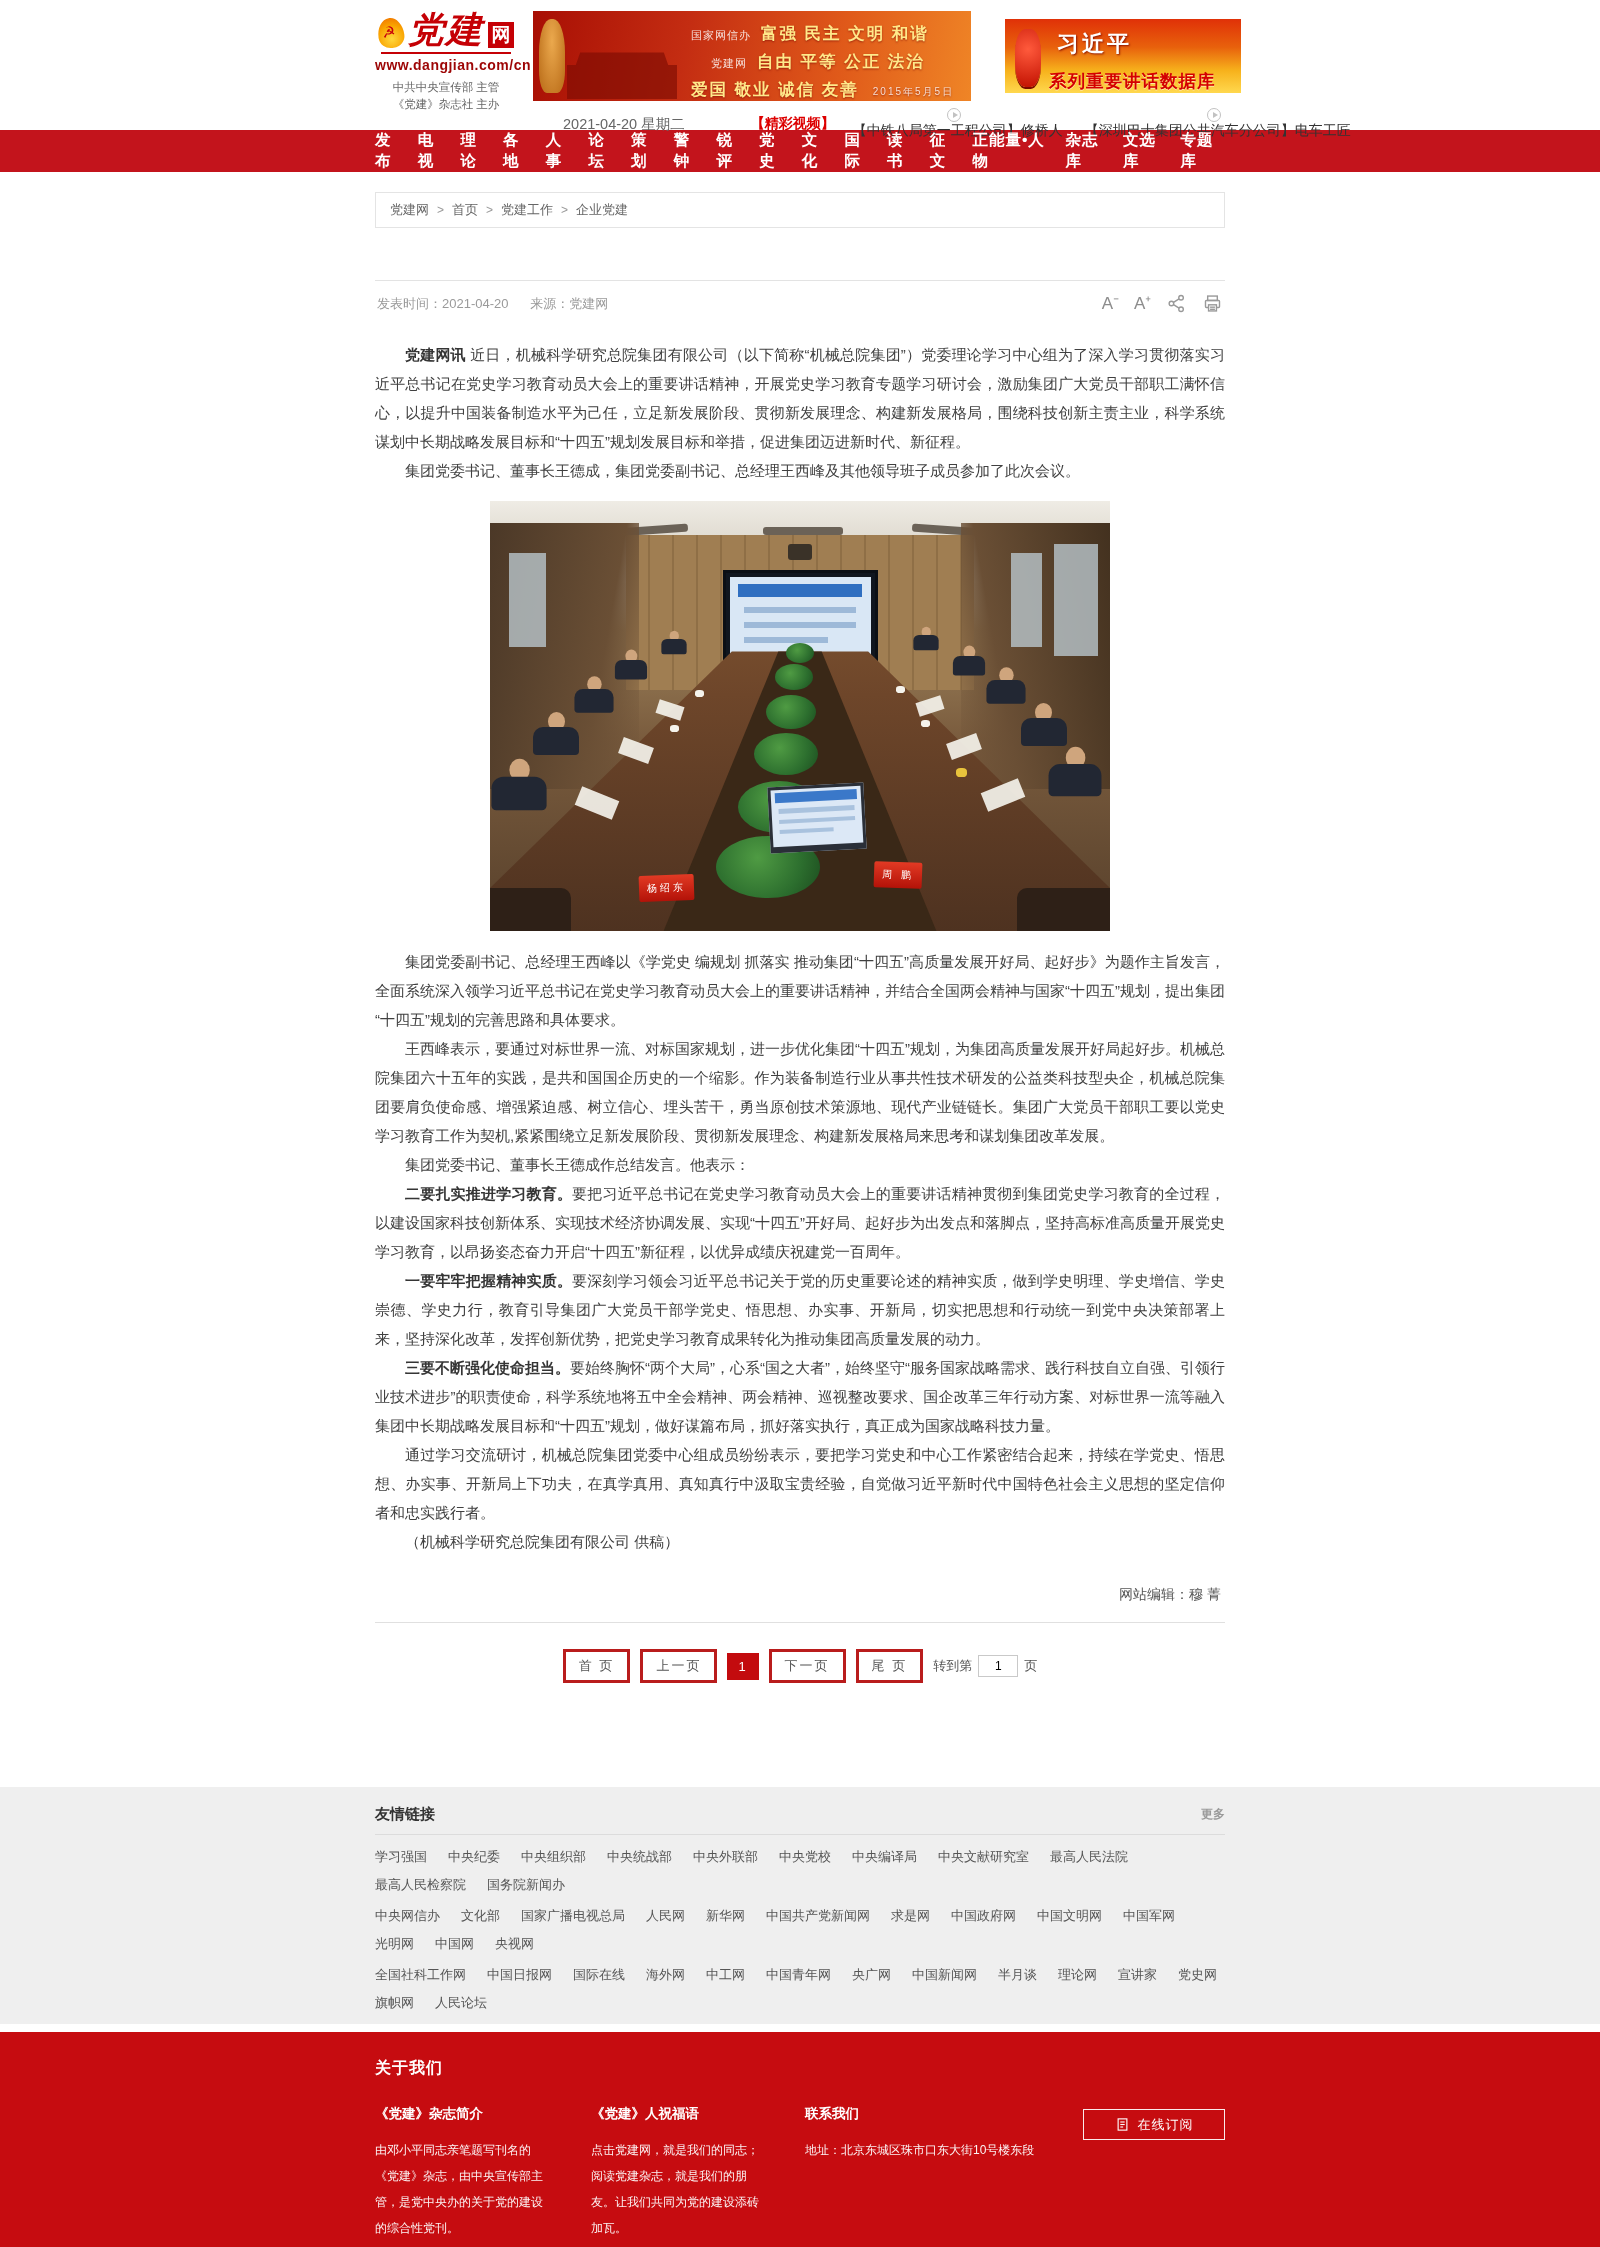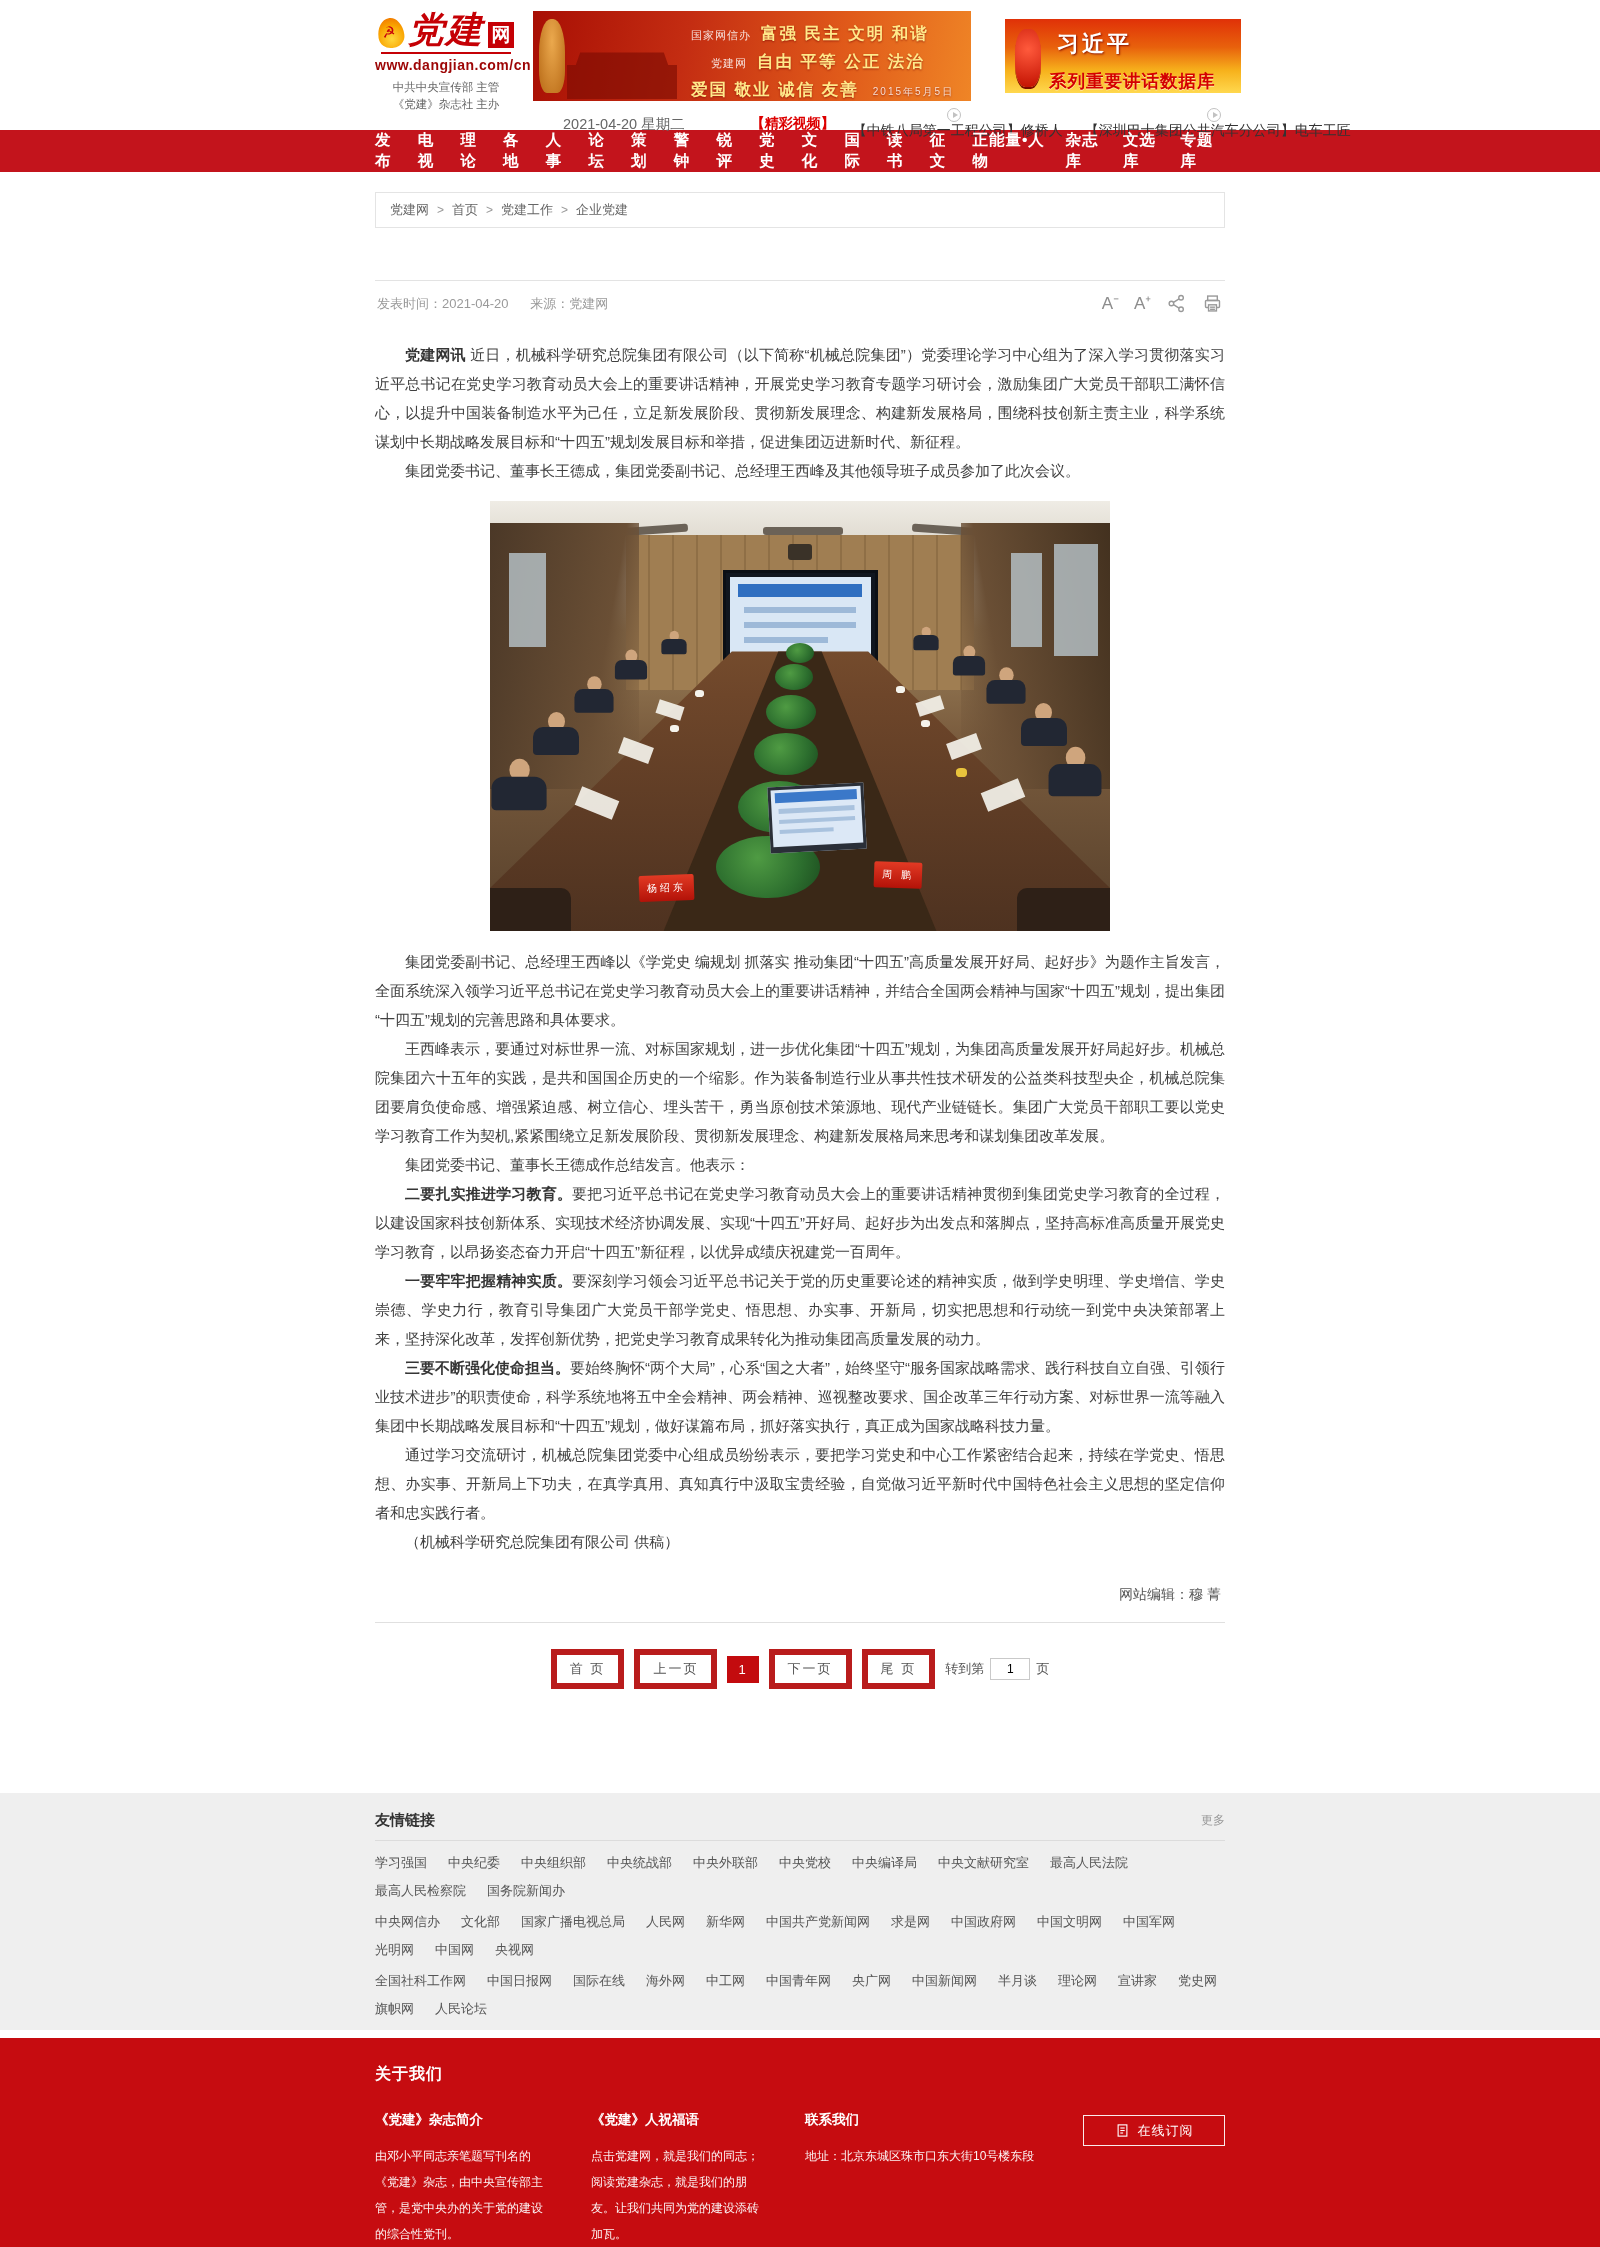--- a/index.html
+++ b/index.html
@@ -128,33 +128,33 @@
   .ph-card { position: absolute; height: 26px; padding: 0 8px; line-height: 26px;
     background: linear-gradient(180deg, #e23a24, #b31208); color: #fff; font-size: 10px;
     letter-spacing: 3px; text-align: center; transform: rotate(-2deg); border-radius: 2px; }
   .ph-chair { position: absolute; background: #2e2017; border-radius: 10px 10px 0 0; }
 
   
   .editor-line { text-align: right; font-size: 14px; color: #555; margin-top: 30px; padding-right: 4px; }
   .editor-rule { border-top: 1px solid #e0e0e0; margin-top: 18px; }
   .pagination { display: flex; justify-content: center; align-items: center; gap: 10px;
     margin-top: 26px; font-size: 13px; color: #555; padding-bottom: 4px; }
-  .pg-btn { border: 6px solid #b91c1c; background: #fff; padding: 5px 13px; letter-spacing: 2px; cursor: pointer;
+  .pg-btn { border: 3px solid #b91c1c; background: #fff; padding: 5px 13px; letter-spacing: 2px; cursor: pointer;
     font-size: 13px; color: #555; font-family: "Liberation Sans", sans-serif; }
   .pg-cur { background: #c30b0e; border: 1px solid #c30b0e; color: #fff; padding: 5px 10px; }
   .pg-goto { display: inline-flex; align-items: center; gap: 6px; }
   .goto-input { width: 40px; height: 22px; border: 1px solid #c9c9c9; text-align: center; font-size: 12px; }
   .article-bottom-gap { height: 100px; }
 
   
   .friends { background: #efefef; padding: 18px 0 12px; }
   .friends-head { display: flex; justify-content: space-between; align-items: center;
     padding-bottom: 10px; border-bottom: 1px solid #dcdcdc; }
   .friends-title { font-size: 15px; font-weight: bold; color: #333; }
-  .friends-more { font-size: 12px; color: #999; }
+  .friends-more { font-size: 12px; color: #999; font-weight: bold; }
   .friends-row { margin-top: 13px; display: flex; flex-wrap: wrap; column-gap: 21px; row-gap: 10px;
     font-size: 13px; color: #555; }
 
   
   .footer { background: #c60c10; color: #fff; padding: 26px 0 38px; margin-top: 8px; }
   .footer-about { font-size: 16px; font-weight: bold; letter-spacing: 1px; }
   .footer-cols { display: flex; margin-top: 26px; }
   .fcol { margin-right: 38px; }
   .fcol-title { font-size: 13.5px; font-weight: bold; margin-bottom: 14px; }
   .fcol-text { font-size: 12px; line-height: 26px; opacity: .95; }

